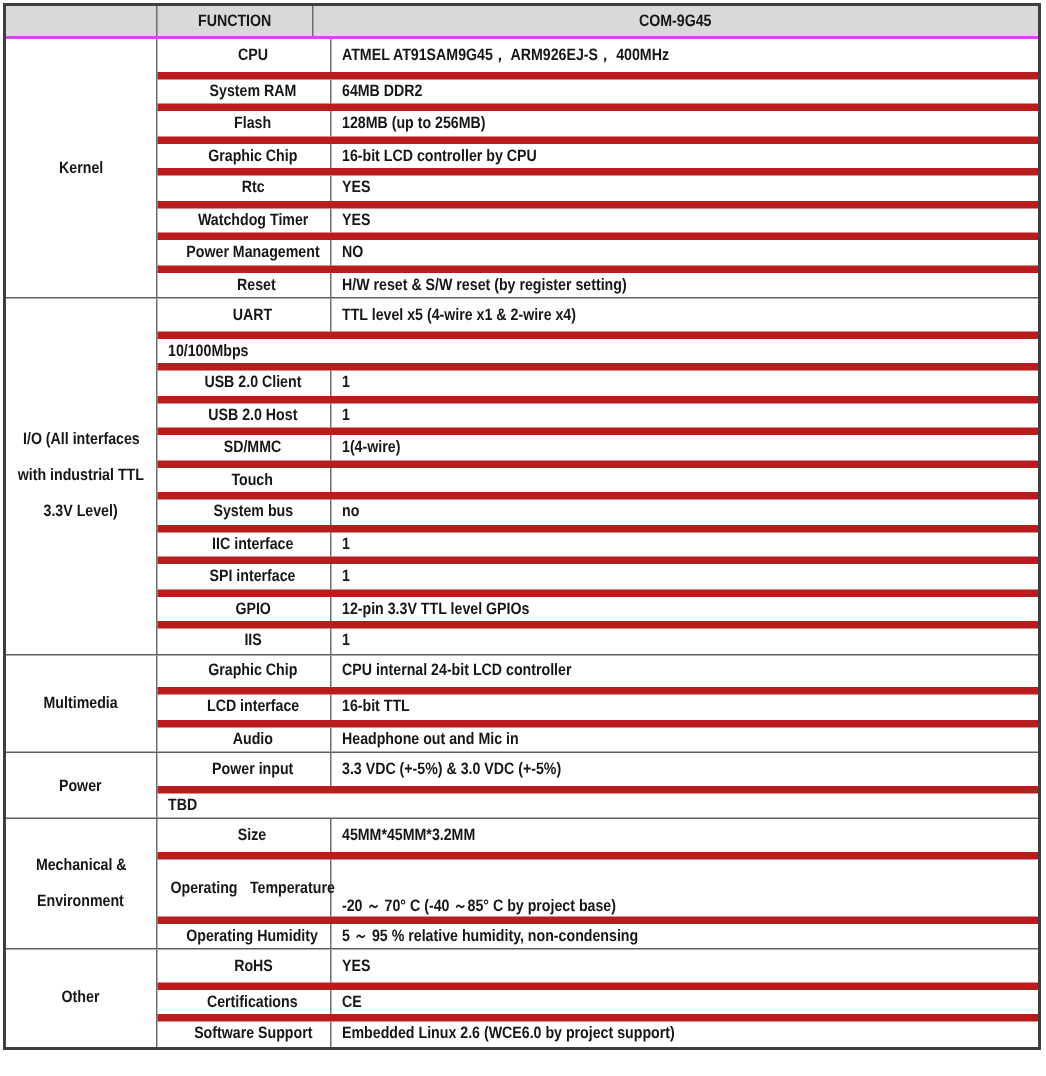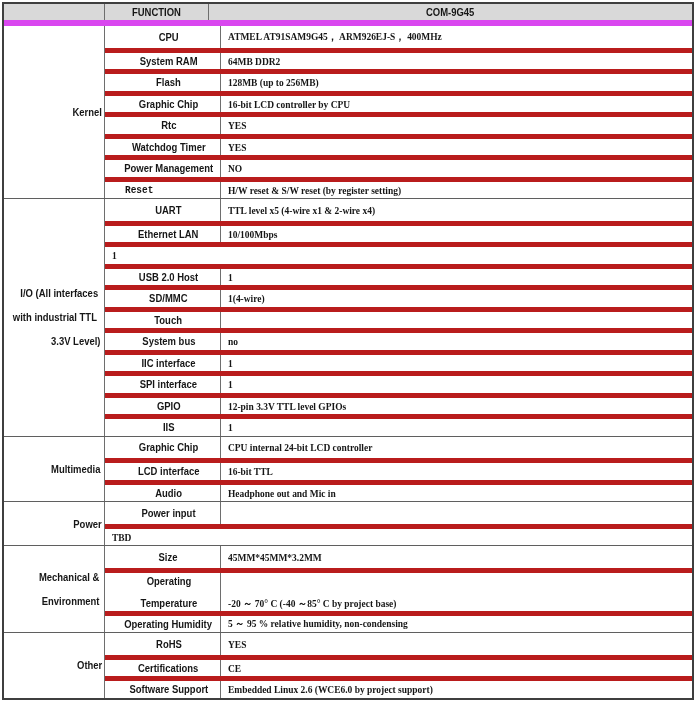--- a/index.html
+++ b/index.html
@@ -4,37 +4,37 @@
 <style>
   html,body{margin:0;padding:0;background:#ffffff;}
   body{font-family:"Liberation Sans", sans-serif;color:#161616;}
   .page{width:697px;height:717px;position:relative;background:#fff;}
   .spec-table{
     position:absolute;left:2px;top:2px;right:3px;
     border:2px solid #3f3f3f;
     background:#fff;
   }
   *{box-sizing:border-box;}
-  .hdr{display:flex;height:22px;background:#d9d9d9;border-bottom:6px solid #d946ef;}
+  .hdr{display:flex;height:22px;background:#d9d9d9;border-bottom:2px solid #d946ef;}
   .c1{width:101px;flex:0 0 101px;border-right:1px solid #6e6e6e;}
   .c2{width:104px;flex:0 0 104px;border-right:1px solid #6e6e6e;}
   .c3{flex:1 1 auto;}
   .hcell{display:flex;align-items:center;justify-content:center;}
   .section{display:flex;border-top:1px solid #5f5f5f;}
   .section:first-child{border-top:none;}
-  .cat{display:flex;flex-direction:column;justify-content:center;align-items:flex-end;
+  .cat{display:flex;flex-direction:column;justify-content:center;align-items:center;
        line-height:24px;}
   .rows{flex:1 1 auto;display:flex;flex-direction:column;}
   .row{display:flex;height:21.5px;}
   .row.double{height:43px;}
   .row + .row{border-top:5px solid #b91c1c;}
   .fn{display:flex;align-items:center;justify-content:center;margin-left:12px;}
-  .fn.left{justify-content:flex-start;padding-left:8px;font-family:Liberation Mono, monospace;}
-  .fn.multi{flex-direction:column;justify-content:center;line-height:22px;}
-  .val{display:flex;align-items:center;padding-left:7px;overflow:hidden;white-space:nowrap;font-family:Liberation Serif, serif;}
+  .fn.left{justify-content:center;padding-left:8px;}
+  .fn.multi{justify-content:center;line-height:22px;}
+  .val{display:flex;align-items:center;padding-left:7px;overflow:hidden;white-space:nowrap;}
   .row.double .val{align-items:flex-end;padding-top:4px;}
   .txt{display:inline-block;font-weight:bold;font-size:11px;
        transform:scaleX(0.86);transform-origin:center center;white-space:nowrap;}
   .val .txt,.fn.left .txt{transform-origin:left center;}
 </style>
 </head>
 <body>
 
 <div class="page">
   <div class="spec-table">
@@ -130,28 +130,28 @@
           <div class="rows">
             <div class="row">
               <div class="c2 fn">
                 <span class="txt">UART</span>
               </div>
               <div class="c3 val">
                 <span class="txt">TTL level x5 (4-wire x1 &amp; 2-wire x4)</span>
               </div>
             </div>
             <div class="row">
-              <div class="c2 fn">
-                <span class="txt">Ethernet LAN</span>
-              </div>
               <div class="c3 val">
                 <span class="txt">10/100Mbps</span>
               </div>
             </div>
             <div class="row">
+              <div class="c2 fn">
+                <span class="txt">USB 2.0 Client</span>
+              </div>
               <div class="c3 val">
                 <span class="txt">1</span>
               </div>
             </div>
             <div class="row">
               <div class="c2 fn">
                 <span class="txt">USB 2.0 Host</span>
               </div>
               <div class="c3 val">
                 <span class="txt">1</span>
@@ -244,20 +244,23 @@
           </div>
         </div>
         <div class="section">
           <div class="c1 cat">
             <span class="txt">Power</span>
           </div>
           <div class="rows">
             <div class="row">
               <div class="c2 fn">
                 <span class="txt">Power input</span>
+              </div>
+              <div class="c3 val">
+                <span class="txt">3.3 VDC (+-5%) &amp; 3.0 VDC (+-5%)</span>
               </div>
             </div>
             <div class="row">
               <div class="c3 val">
                 <span class="txt">TBD</span>
               </div>
             </div>
           </div>
         </div>
         <div class="section">

